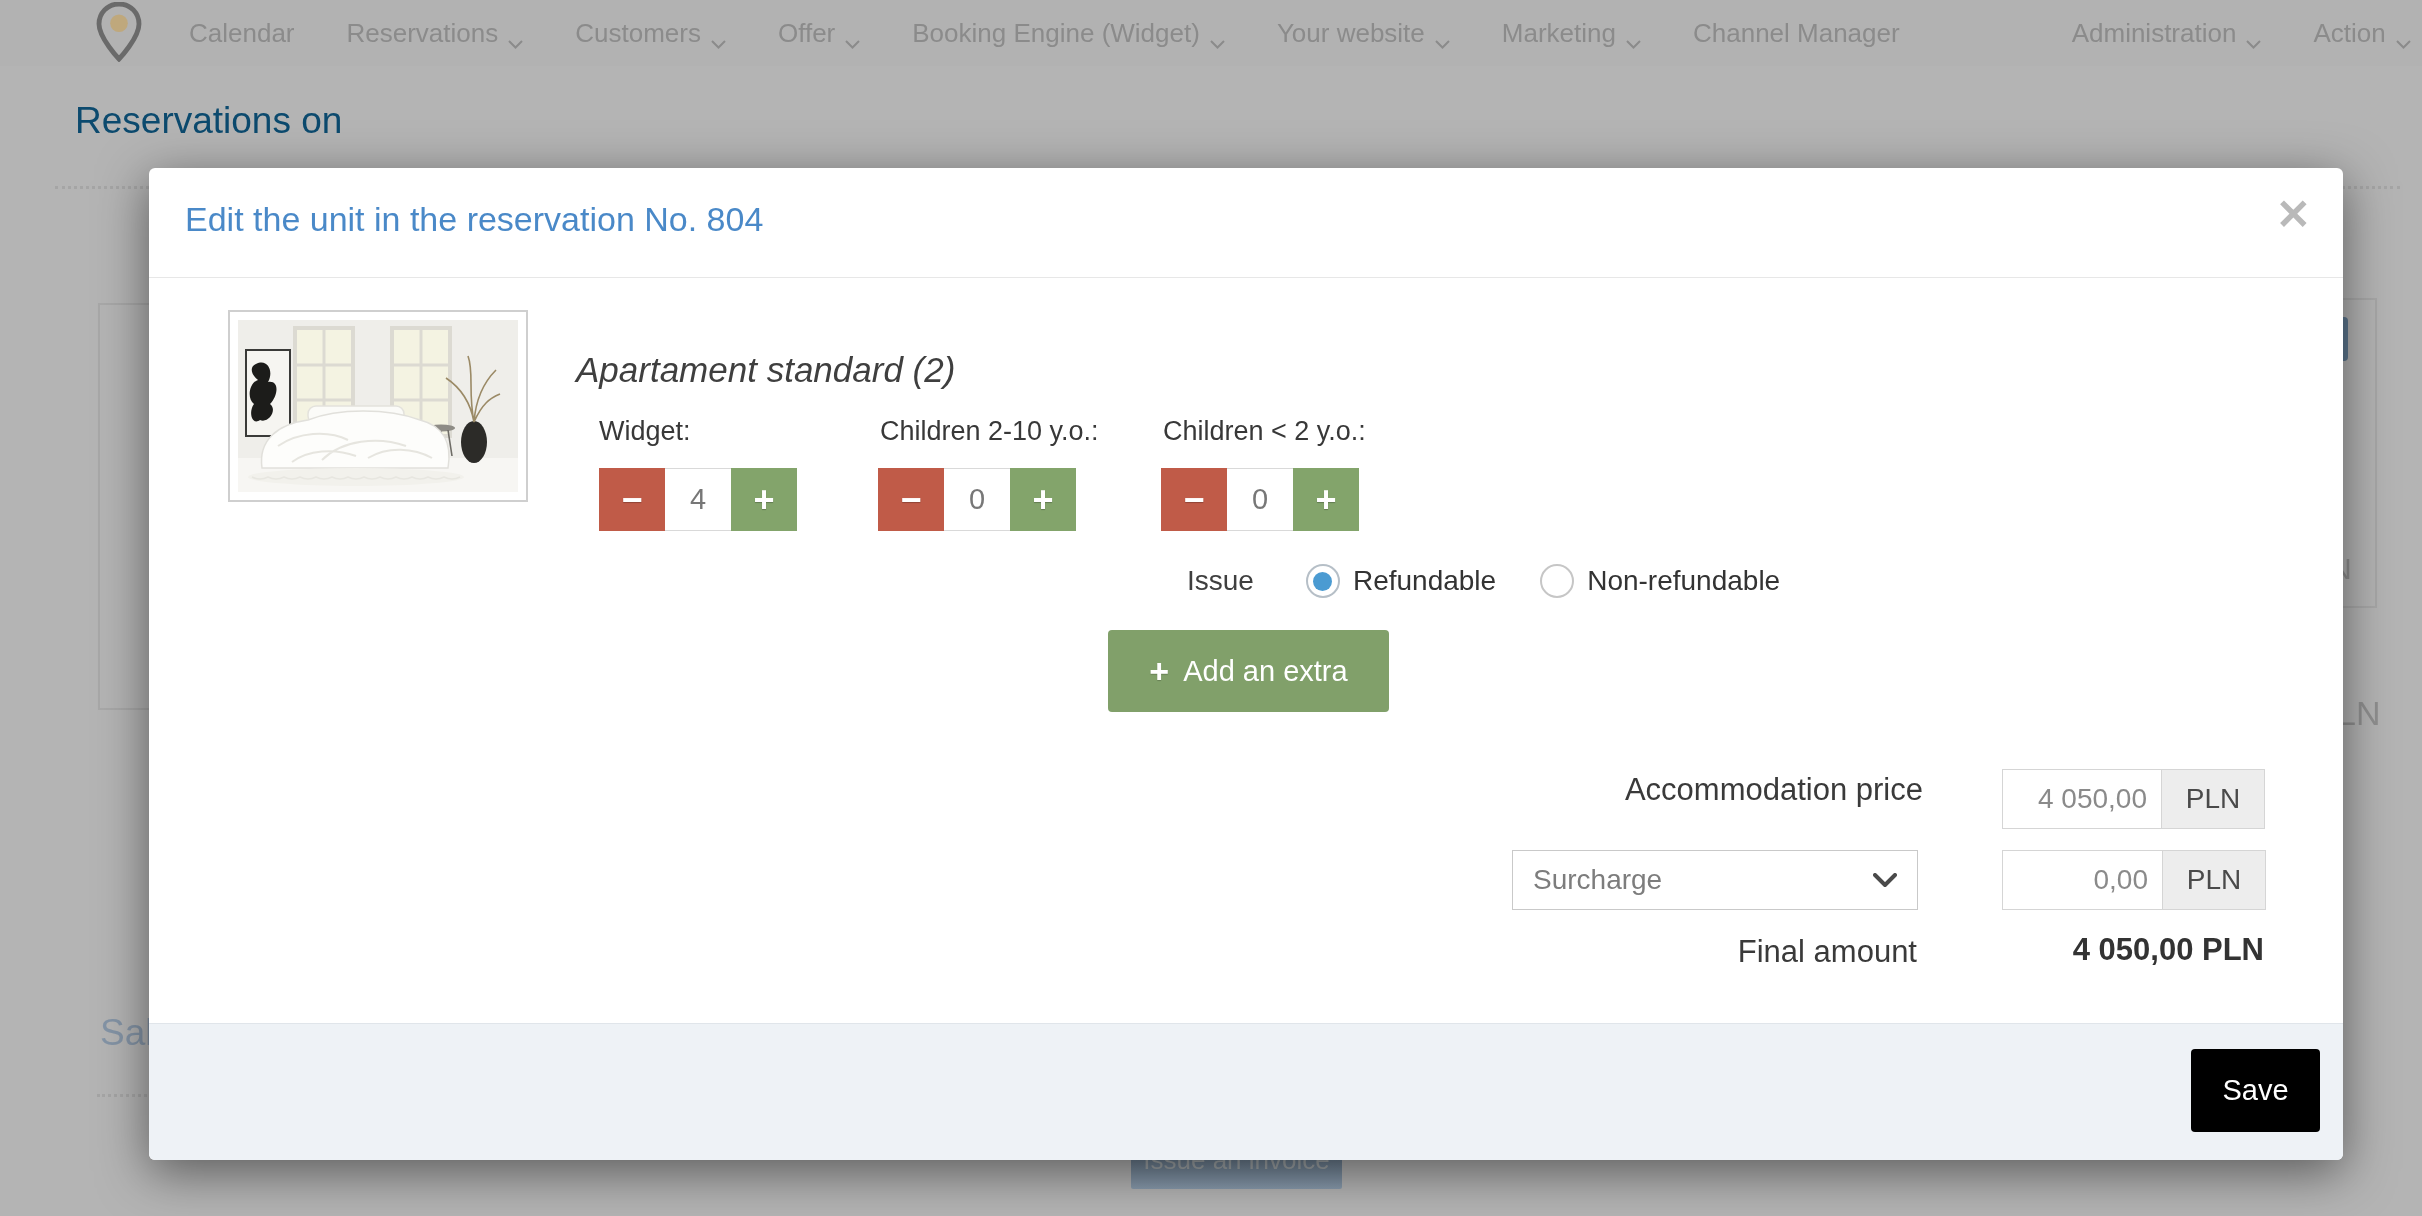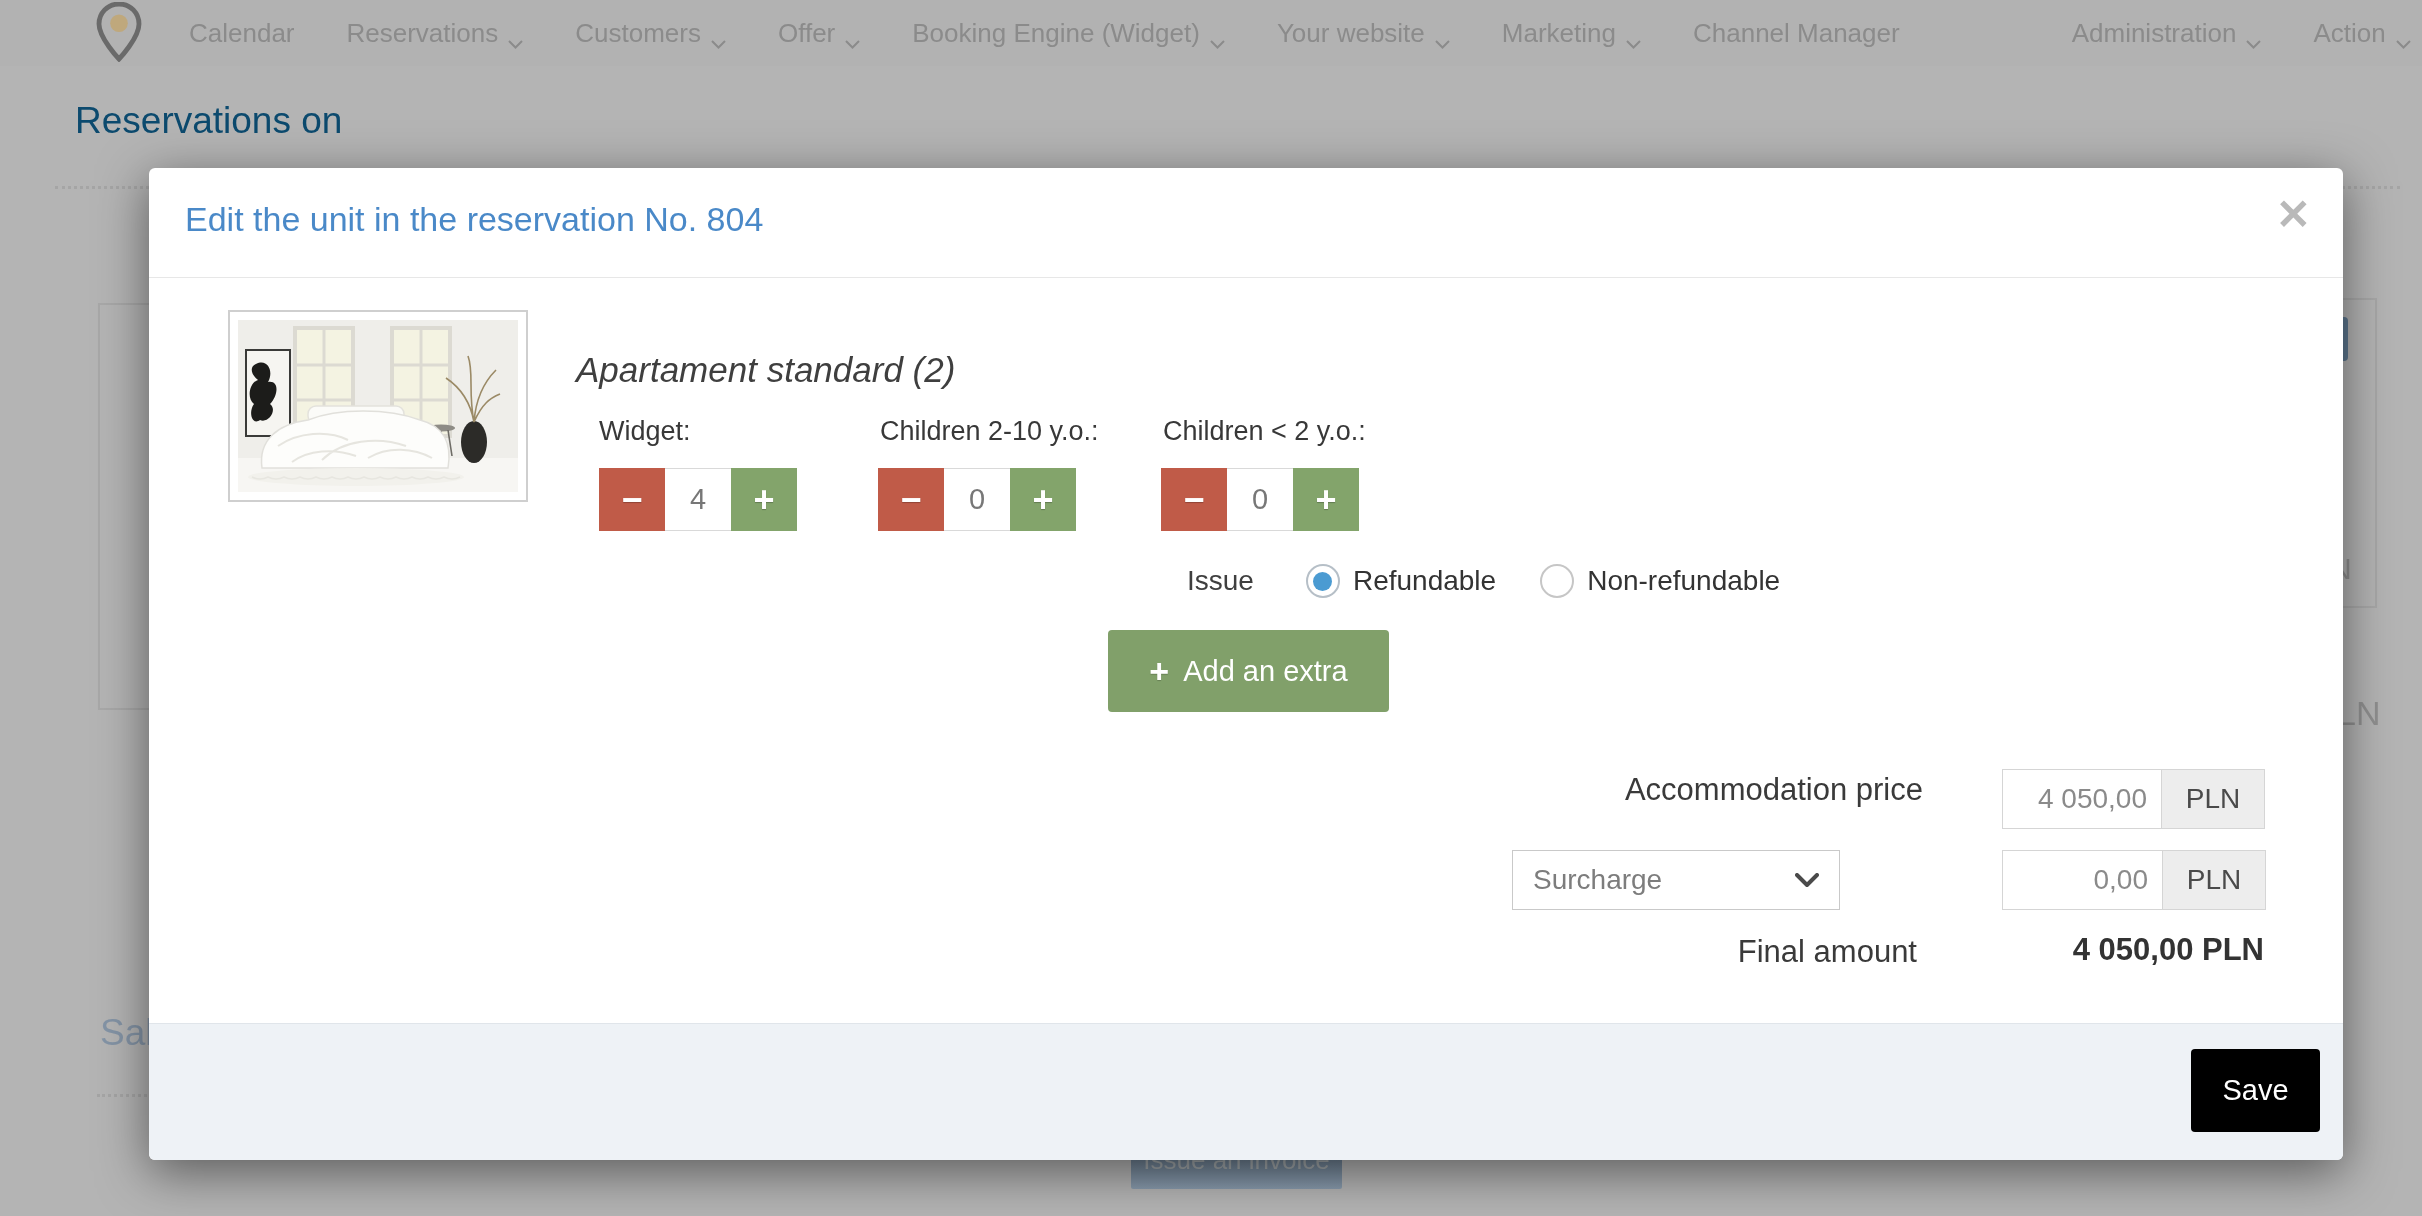--- a/index.html
+++ b/index.html
@@ -67,21 +67,21 @@
 
   .acc-label { position:absolute; right:420px; top:604px; font-size:31px; color:#3a3a3a; }
   .input-group { position:absolute; display:flex; height:60px; border:1px solid #d5d5d5; background:#fff; }
   .ig-acc { left:1853px; top:601px; width:263px; }
   .ig-sur { left:1853px; top:682px; width:264px;padding-left:48px; }
   .money-input { flex:1; min-width:0; border:none; outline:none; text-align:right; padding-right:14px;
     font-size:28px; color:#8a8a8a; font-family:"Liberation Sans", sans-serif; }
   .addon { width:103px; background:#ededed; border-left:1px solid #d5d5d5; color:#4a4a4a; font-size:28px;
     display:flex; align-items:center; justify-content:center; }
 
-  .select { position:absolute; left:1363px; top:682px; width:328px; height:60px; border:1px solid #c9c9c9;
+  .select { position:absolute; left:1363px; top:682px; width:406px; height:60px; border:1px solid #c9c9c9;
     background:#fff; display:flex; align-items:center; padding:0 20px; font-size:28px; color:#7d7d7d; cursor:pointer; }
   .select-caret { margin-left:auto; display:inline-flex; color:#4a4a4a; }
 
   .final-label { position:absolute; right:426px; top:766px; font-size:31px; color:#3a3a3a; }
   .final-value { position:absolute; right:79px; top:764px; font-size:31px; font-weight:bold; color:#333; }
 
   .modal-footer { position:absolute; left:0; right:0; bottom:0; height:137px; background:#eef2f6;
     border-top:1px solid #e0e5ea; border-radius:0 0 6px 6px; }
   .save-btn { position:absolute; right:23px; top:25px; width:129px; height:83px; background:#000000;
     color:#fff; font-size:29px; border:none; border-radius:4px; cursor:pointer; font-family:"Liberation Sans", sans-serif; }

